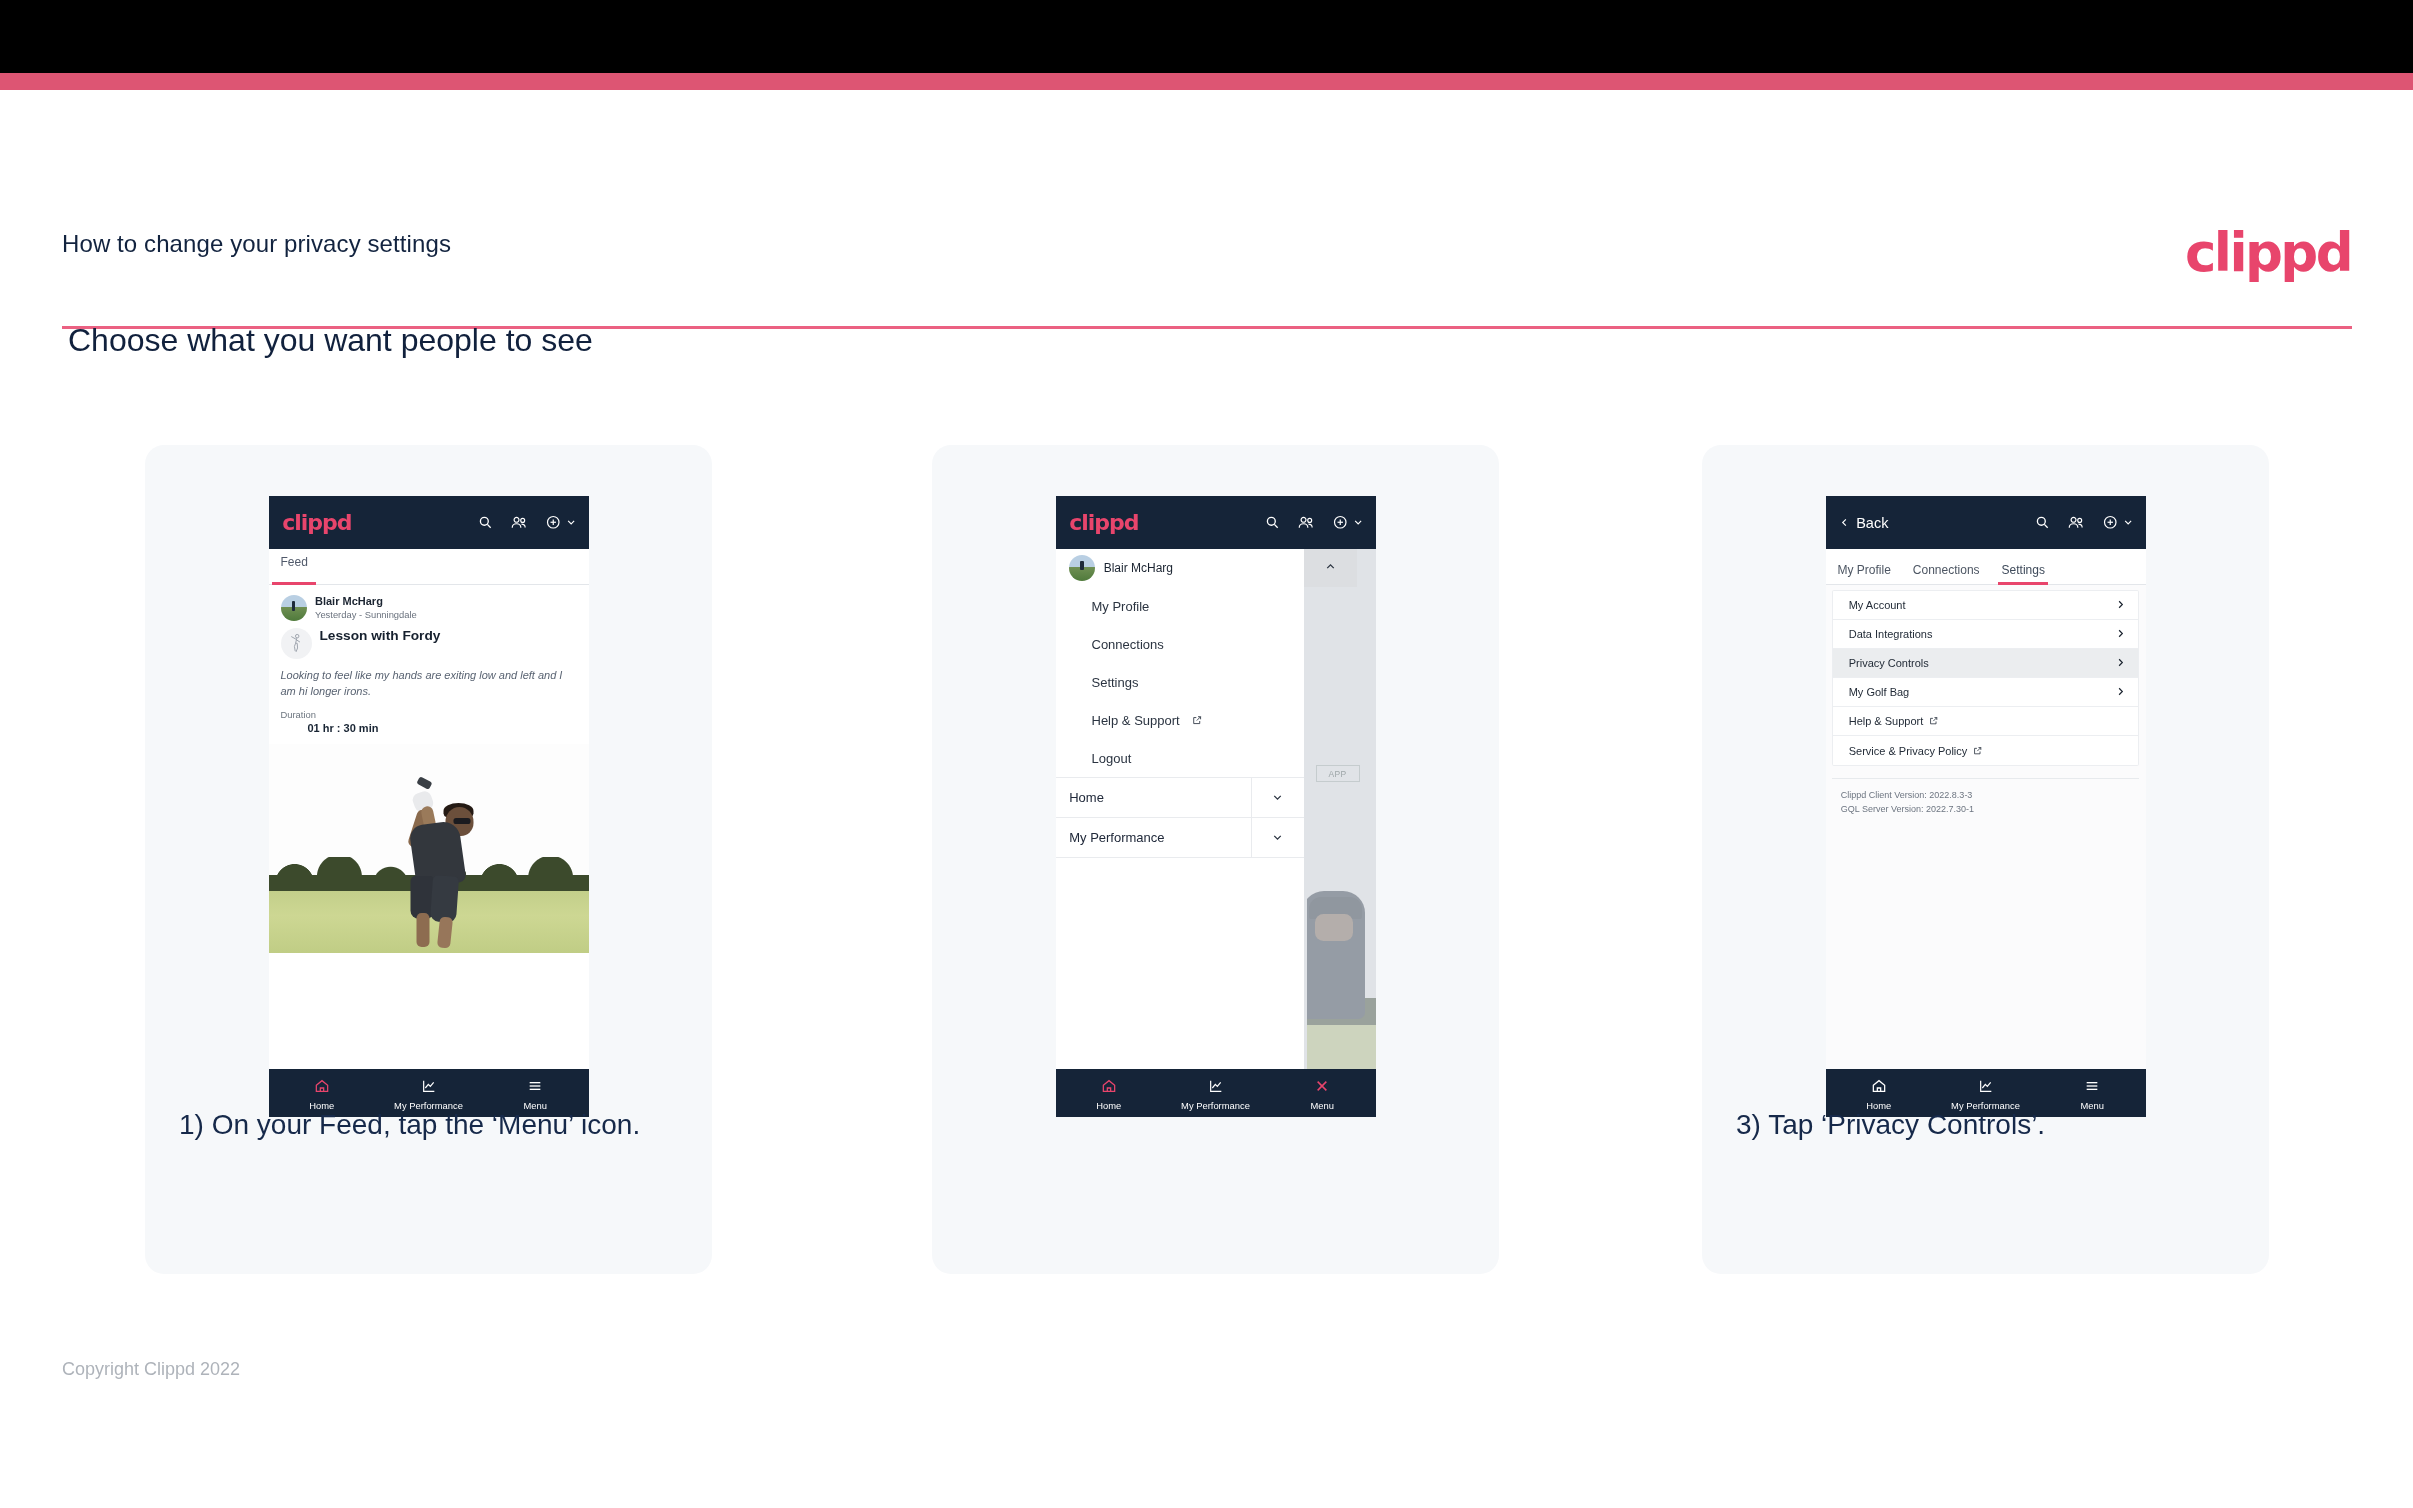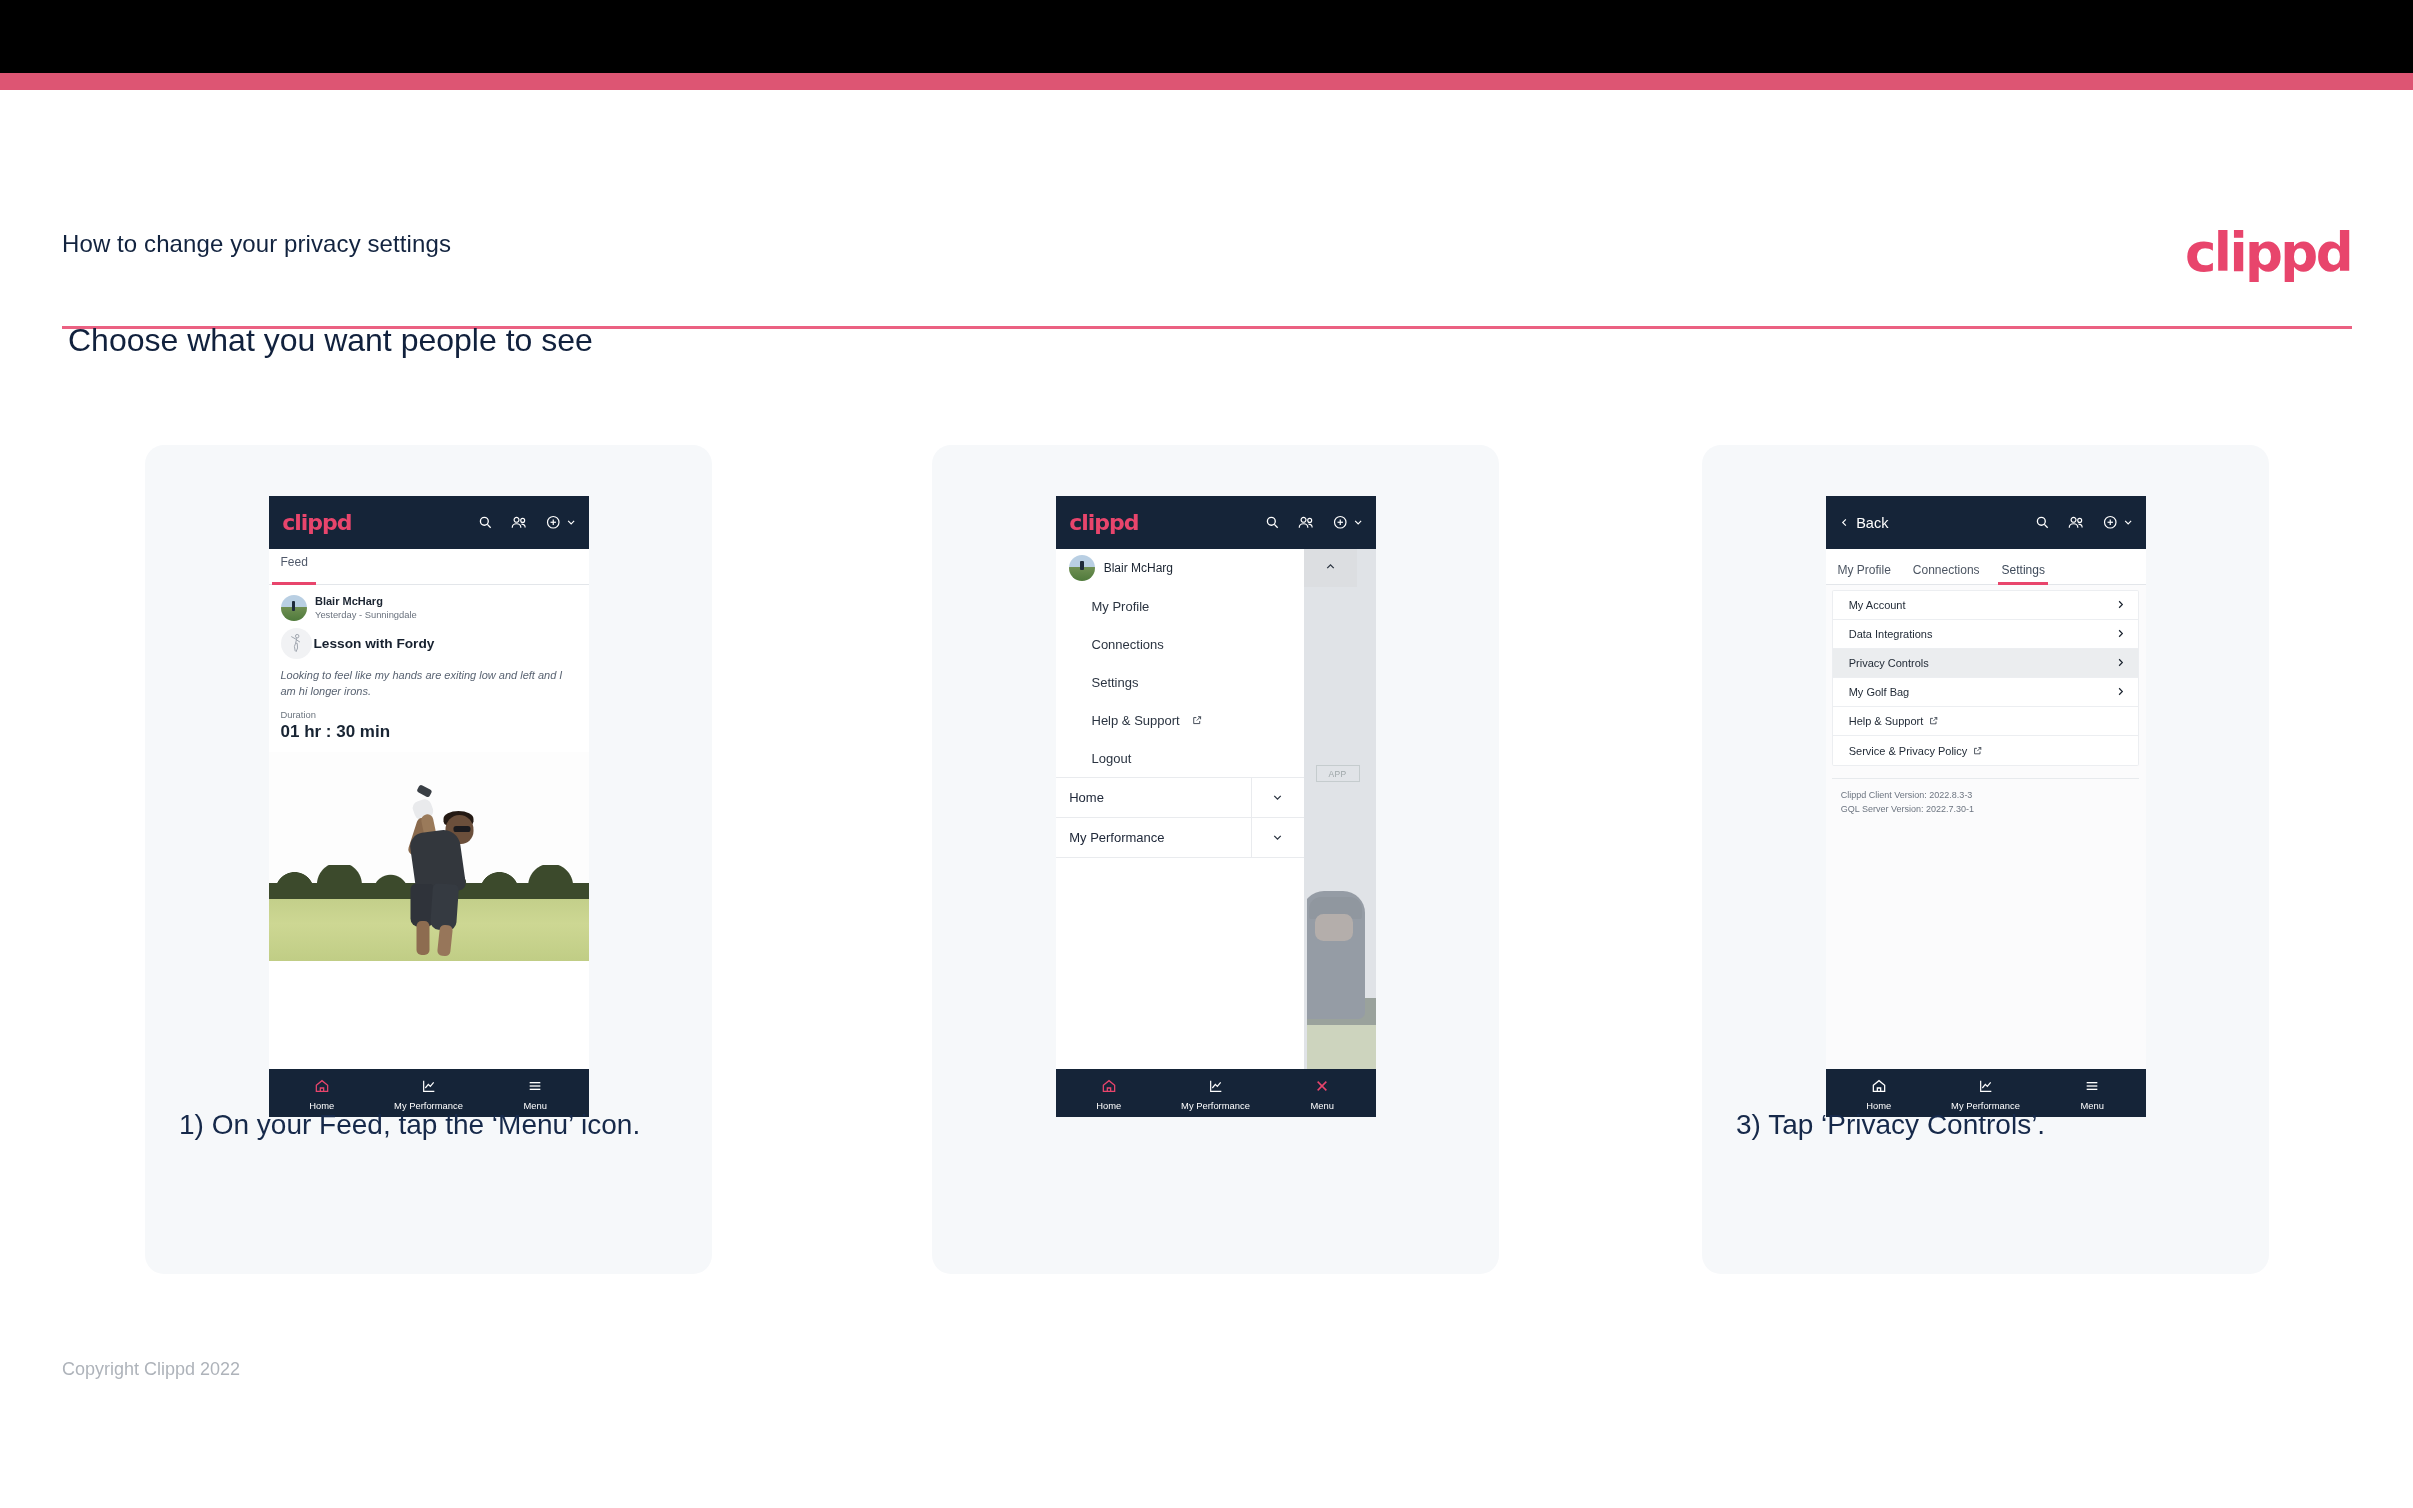--- a/index.html
+++ b/index.html
@@ -100,29 +100,29 @@
     background:linear-gradient(180deg,#b9cfe3 0%,#b9cfe3 46%,#6f8f53 47%,#4f7a3b 100%);
     position:relative;
   }
   .avatar::after{
     content:""; position:absolute; left:11px; top:6px; width:3.4px; height:9.4px;
     background:#1d2a3a; border-radius:0.9px;
   }
   .post-name { font-size:11px; font-weight:700; color:#1b2431; line-height:1.25; }
   .post-meta { font-size:9.4px; color:#6a727e; line-height:1.3; }
 
-  .post-title-row { display:flex; align-items:center; gap:2px; margin-top:6.8px; }
+  .post-title-row { display:flex; align-items:flex-start; gap:8px; margin-top:6.8px; }
   .swing-badge {
     width:31px; height:31px; border-radius:50%; background:#f1f2f4; flex:none;
     display:flex; align-items:center; justify-content:center;
   }
   .post-title { font-size:13.7px; font-weight:700; color:#16202e; }
   .post-body { font-size:11px; color:#596372; line-height:1.5; margin-top:7.7px;font-style:italic; }
   .dur-label { font-size:9.4px; color:#6c757f; margin-top:9.4px; }
-  .dur-value { font-size:17px; font-weight:700; color:#182433; margin-top:1.7px; }
+  .dur-value { font-size:11px; font-weight:700; color:#182433; margin-top:1.7px;margin-left:27px; }
 
   .post-photo {
     margin-top:10.3px; height:209px; position:relative; overflow:hidden;
     background:#ffffff;
   }
   .photo-sky { position:absolute; inset:0; background:#fdfdfd; }
   .photo-trees {
     position:absolute; left:0; right:0; top:113px; height:44px;
     background:#3c4a2c;
     -webkit-mask-image:radial-gradient(circle at 8% 60%, #000 19px, transparent 19.7px),

